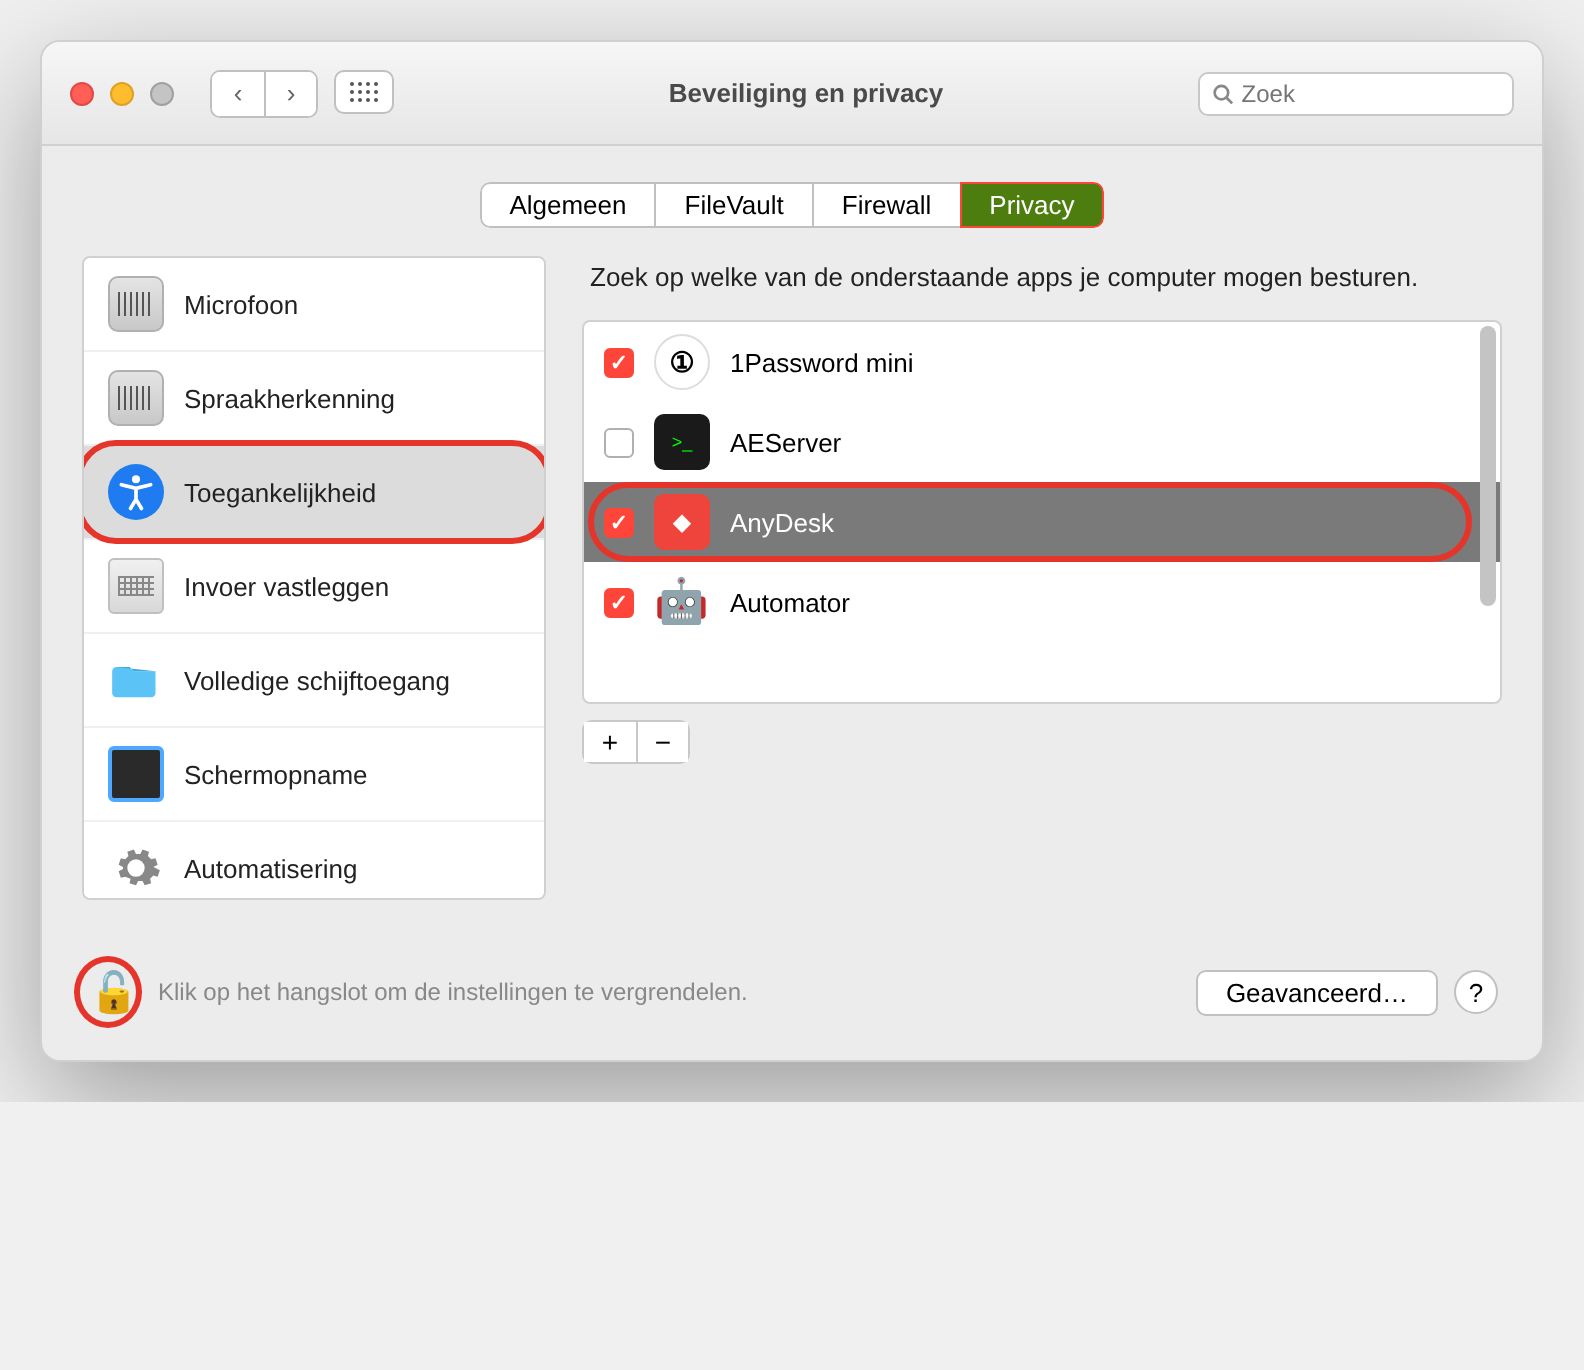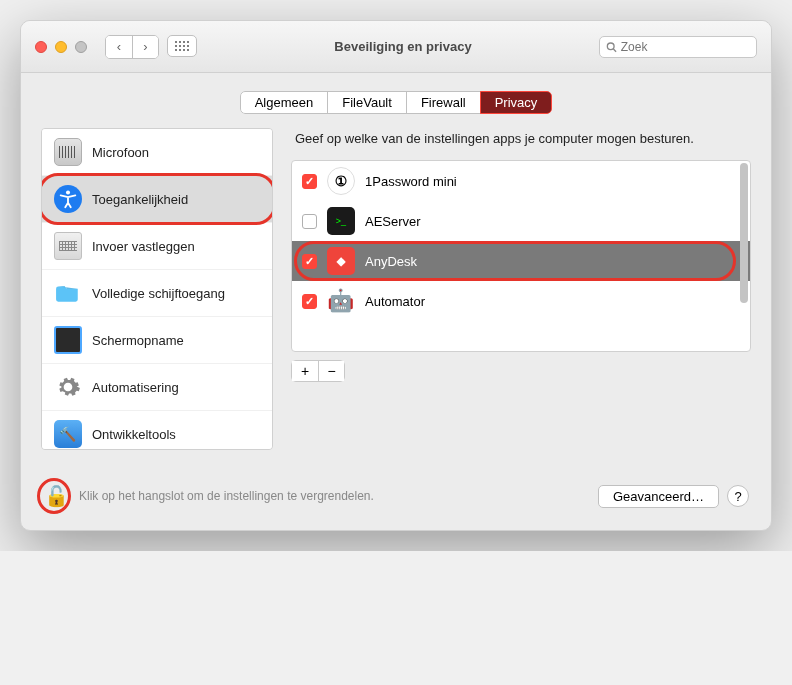--- a/index.html
+++ b/index.html
@@ -20,21 +20,21 @@
 .grid-dots i { width: 2px; height: 2px; background: #555; border-radius: 50%; }
 .title { position: absolute; left: 14px; right: 0; text-align: center; font-size: 13px; font-weight: 600; color: #4a4a4a; pointer-events: none; }
 .search { margin-left: auto; display: flex; align-items: center; background: #fff; border: 1px solid #c8c8c8; border-radius: 5px; padding: 2px 6px; width: 158px; height: 22px; }
 .search svg { width: 12px; height: 12px; fill: none; stroke: #888; stroke-width: 2; }
 .search input { border: none; outline: none; font-size: 12px; margin-left: 4px; width: 100%; background: transparent; }
 .tabs { display: flex; justify-content: center; padding: 18px 0 14px; }
 .tab-group { display: flex; border-radius: 5px; overflow: hidden; }
 .tab { padding: 3px 14px; font-size: 13px; border: 1px solid #c0c0c0; background: #fff; margin-left: -1px; cursor: pointer; }
 .tab:first-child { border-radius: 5px 0 0 5px; margin-left: 0; }
 .tab:last-child { border-radius: 0 5px 5px 0; }
-.tab.active { background: #7f1d1d; color: #fff; border-color: #fd453a; }
+.tab.active { background: #4d7c0f; color: #fff; border-color: #fd453a; }
 .content { display: flex; padding: 0 20px 18px; gap: 18px; }
 .sidebar { width: 232px; background: #fff; border: 1px solid #d0d0d0; border-radius: 4px; overflow-y: auto; height: 322px; }
 .sb-item { display: flex; align-items: center; padding: 9px 12px; font-size: 13px; color: #222; gap: 10px; cursor: pointer; border-bottom: 0.5px solid #f0f0f0; position: relative; }
 .sb-item.selected { background: #dcdcdc; }
 .sb-icon { width: 28px; height: 28px; border-radius: 5px; flex-shrink: 0; display: flex; align-items: center; justify-content: center; }
 .ic-mic, .ic-speech { background: linear-gradient(#e4e4e4,#c8c8c8); border: 1px solid #b0b0b0; }
 .ic-mic::after, .ic-speech::after { content: ""; width: 18px; height: 12px; background: repeating-linear-gradient(90deg,#555 0 1px,transparent 1px 3px); }
 .ic-access { background: #1e7cf0; border-radius: 50%; }
 .ic-access svg { width: 22px; height: 22px; }
 .ic-keyboard { background: linear-gradient(#f0f0f0,#d8d8d8); border: 1px solid #c0c0c0; border-radius: 3px; }
@@ -127,20 +127,24 @@
         <div class="tab active">Privacy</div>
       </div>
   </div>
 
   <div class="content">
     <div class="sidebar" id="sidebar">
         <div class="sb-item rel">
           <div class="sb-icon ic-mic"></div>
           <span>Microfoon</span>
         </div>
+        <div class="sb-item rel">
+          <div class="sb-icon ic-speech"></div>
+          <span>Spraakherkenning</span>
+        </div>
         <div class="sb-item rel selected">
           <div class="sb-icon ic-access">
             <svg viewBox="0 0 24 24">
               <circle cx="12" cy="5" r="2.2" fill="#fff"></circle>
               <path d="M4 8l8 2 8-2M12 10v6M12 16l-3 5M12 16l3 5" stroke="#fff" stroke-width="2" fill="none" stroke-linecap="round"></path>
             </svg>
           </div>
           <span>Toegankelijkheid</span>
           <div class="hl hl-sb"></div>
         </div>
@@ -168,21 +172,21 @@
             </svg>
           </div>
           <span>Automatisering</span>
         </div>
         <div class="sb-item rel">
           <div class="sb-icon ic-dev"></div>
           <span>Ontwikkeltools</span>
         </div>
       </div>
     <div class="right-panel">
-      <div class="desc">Geef op welke van de instellingen apps je computer mogen besturen.</div>
+      <div class="desc">Zoek op welke van de onderstaande apps je computer mogen besturen.</div>
       <div class="app-list-wrap">
         <div id="app-list">
             <div class="app-row rel">
               <div class="chk checked"></div>
               <div class="app-icon ai-1p">①</div>
               <span>1Password mini</span>
             </div>
             <div class="app-row rel">
               <div class="chk"></div>
               <div class="app-icon ai-ae"></div>

